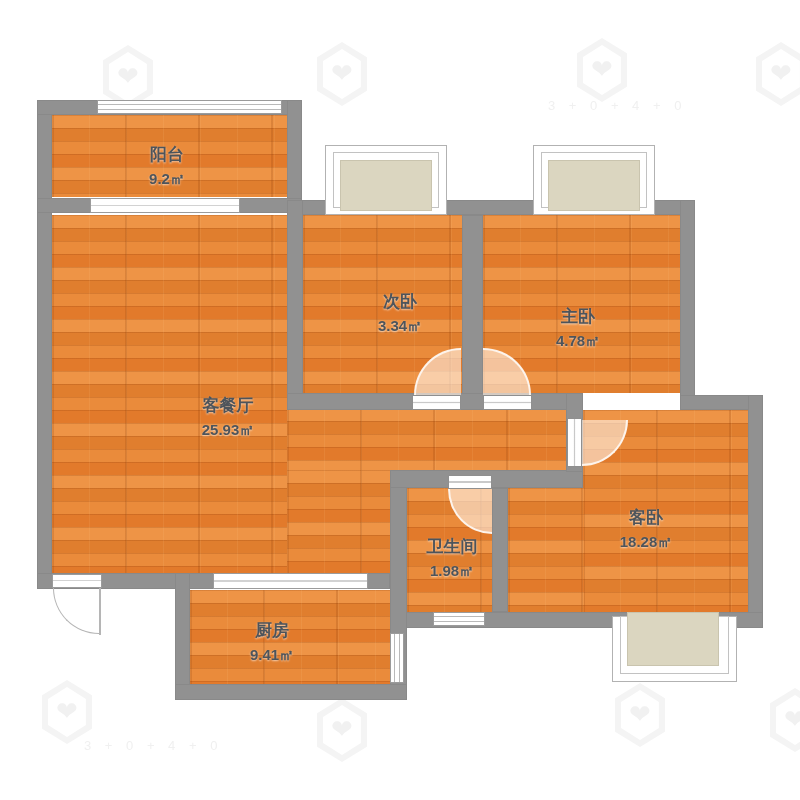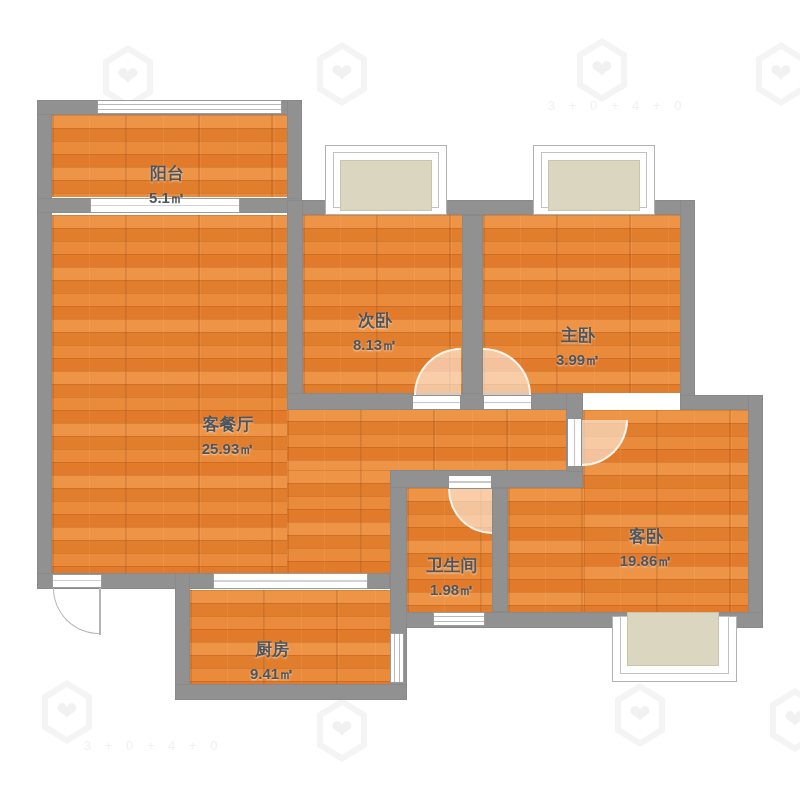--- a/index.html
+++ b/index.html
@@ -40,21 +40,21 @@
         border:0 solid #b5b5b5;border-left-width:1px;border-bottom-width:1px;border-bottom-left-radius:100%;}
   .door-line{position:absolute;background:#b5b5b5;}
 
   
   .bay-frame{position:absolute;background:#ffffff;border:1.5px solid #b2b2b2;box-sizing:border-box;}
   .bay-inner{position:absolute;background:transparent;border:1px solid #c2c2c2;box-sizing:border-box;}
   .bay-fill{position:absolute;background:#dbd6c0;border:1px solid #c9c4ae;box-sizing:border-box;}
 
   
   .room-label{position:absolute;transform:translate(-50%,-50%);text-align:center;color:#4d545b;
-        text-shadow:0 1px 2px rgba(255,255,255,0.65);white-space:nowrap;line-height:1.45;margin-top:19px;}
+        text-shadow:0 1px 2px rgba(255,255,255,0.65);white-space:nowrap;line-height:1.45;}
   .room-label .rname{font-size:17px;font-weight:bold;display:block;}
   .room-label .rarea{font-size:15px;font-weight:600;display:block;}
 
   
   .wm{position:absolute;width:58px;height:64px;}
   .wm .hex{position:absolute;inset:0;background:#f4f4f4;
         clip-path:polygon(50% 0,93% 24%,93% 76%,50% 100%,7% 76%,7% 24%);}
   .wm .hex-in{position:absolute;inset:7px;background:#ffffff;
         clip-path:polygon(50% 0,93% 24%,93% 76%,50% 100%,7% 76%,7% 24%);}
   .wm .heart{position:absolute;top:50%;left:50%;transform:translate(-50%,-52%);
@@ -169,40 +169,40 @@
   <div class="window-h" style="left:433px;top:612px;width:52px;height:14px"></div>
   <div class="window-v" style="left:390px;top:633px;width:14px;height:50px"></div>
   <div class="pass" style="left:213px;top:573px;width:155px;height:16px"></div>
 
   <div class="bay-frame" style="left:612px;top:616px;width:125px;height:66px"></div>
   <div class="bay-inner" style="left:620px;top:616px;width:109px;height:58px"></div>
   <div class="bay-fill" style="left:627px;top:612px;width:92px;height:54px"></div>
 
   <div class="room-label" style="left:167px;top:166px">
     <span class="rname">阳台</span>
-    <span class="rarea">5.1㎡</span>
+    <span class="rarea">9.2㎡</span>
   </div>
   <div class="room-label" style="left:228px;top:417px">
     <span class="rname">客餐厅</span>
     <span class="rarea">25.93㎡</span>
   </div>
-  <div class="room-label" style="left:375px;top:313px">
+  <div class="room-label" style="left:400px;top:313px">
     <span class="rname">次卧</span>
-    <span class="rarea">8.13㎡</span>
+    <span class="rarea">3.34㎡</span>
   </div>
   <div class="room-label" style="left:578px;top:328px">
     <span class="rname">主卧</span>
-    <span class="rarea">3.99㎡</span>
+    <span class="rarea">4.78㎡</span>
   </div>
   <div class="room-label" style="left:452px;top:558px">
     <span class="rname">卫生间</span>
     <span class="rarea">1.98㎡</span>
   </div>
   <div class="room-label" style="left:646px;top:529px">
     <span class="rname">客卧</span>
-    <span class="rarea">19.86㎡</span>
+    <span class="rarea">18.28㎡</span>
   </div>
   <div class="room-label" style="left:272px;top:642px">
     <span class="rname">厨房</span>
     <span class="rarea">9.41㎡</span>
   </div>
 
 </div>
 
 </body></html>

